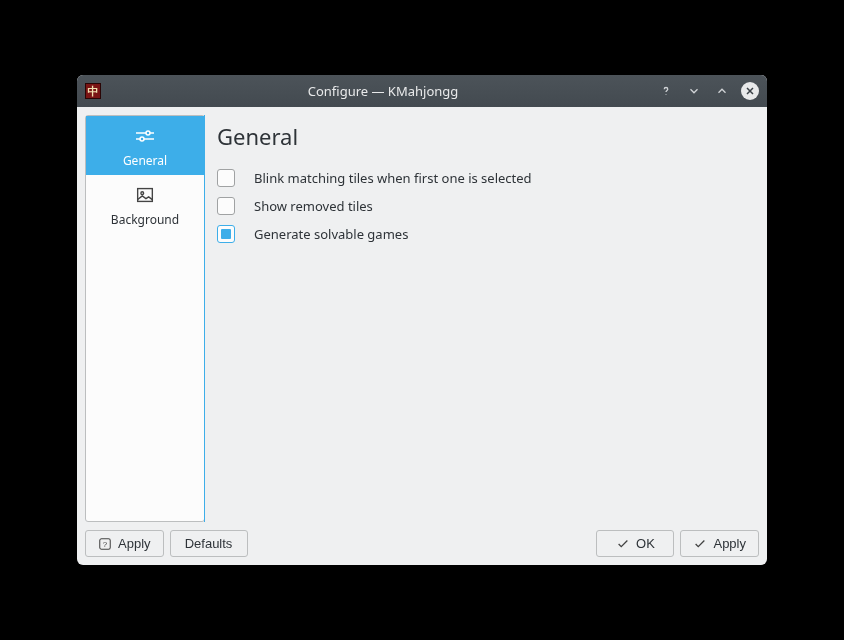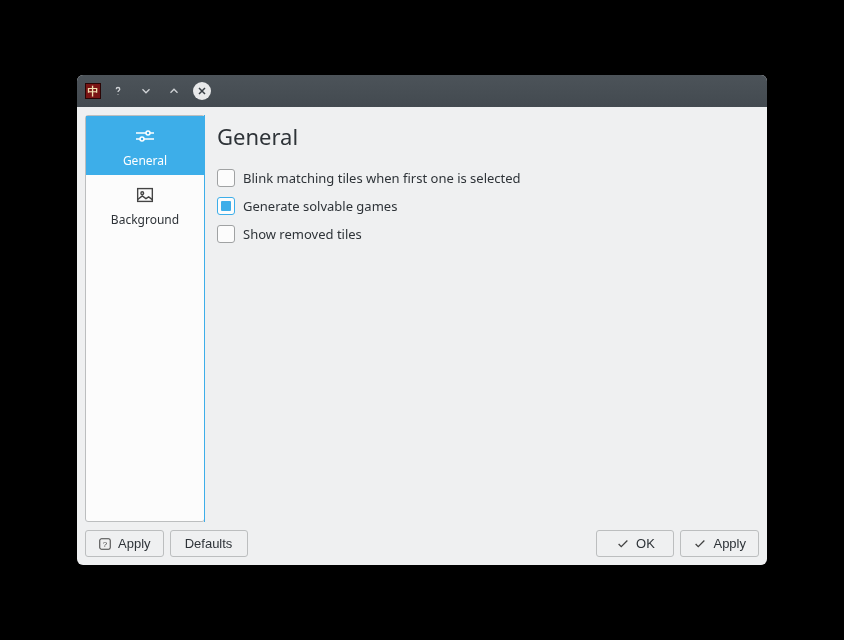--- a/index.html
+++ b/index.html
@@ -117,21 +117,21 @@
     .content h1 {
       font-size: 22px;
       font-weight: normal;
       color: #2e3338;
       margin-bottom: 18px;
       margin-top: 2px;
     }
     .checkbox-row {
       display: flex;
       align-items: center;
-      gap: 8px;
+      gap: 19px;
       margin-bottom: 10px;
       color: #2e3338;
       font-size: 13px;
     }
     .cbox {
       width: 18px; height: 18px;
       border: 1px solid #a0a2a3;
       border-radius: 3px;
       background: #fcfcfc;
       display: flex; align-items: center; justify-content: center;
@@ -167,20 +167,21 @@
       justify-content: center;
     }
     .btn svg { width: 14px; height: 14px; }
   </style>
 </head>
 <body>
 
 <div class="window">
   <div class="titlebar">
     <div class="app-icon">中</div>
+    <div class="title">Configure — KMahjongg</div>
     <div class="controls">
       <span>
         <svg viewBox="0 0 16 16" width="14" height="14" fill="none" stroke="currentColor" stroke-width="1.5">
             <path d="M6 6a2 2 0 114 0c0 1.2-2 1.5-2 3"></path>
             <circle cx="8" cy="12" r="0.6" fill="currentColor" stroke="none"></circle>
           </svg>
       </span>
       <span>
         <svg viewBox="0 0 16 16" width="14" height="14" fill="none" stroke="currentColor" stroke-width="1.5">
             <path d="M4 6l4 4 4-4"></path>
@@ -227,26 +228,26 @@
       </div>
 
       <div class="content">
         <h1>General</h1>
 
         <div class="checkbox-row">
           <div class="cbox"></div>
           <span>Blink matching tiles when first one is selected</span>
         </div>
         <div class="checkbox-row">
+          <div class="cbox"></div>
+          <span>Show removed tiles</span>
+        </div>
+        <div class="checkbox-row">
           <div class="cbox checked"></div>
           <span>Generate solvable games</span>
-        </div>
-        <div class="checkbox-row">
-          <div class="cbox"></div>
-          <span>Show removed tiles</span>
         </div>
       </div>
     </div>
 
     <div class="button-row">
       <button class="btn">
         <svg viewBox="0 0 16 16" fill="none" stroke="#444" stroke-width="1.2">
             <rect x="2" y="2" width="12" height="12" rx="2"></rect>
             <text x="8" y="11" text-anchor="middle" font-size="9" fill="#444" stroke="none">?</text>
           </svg>

